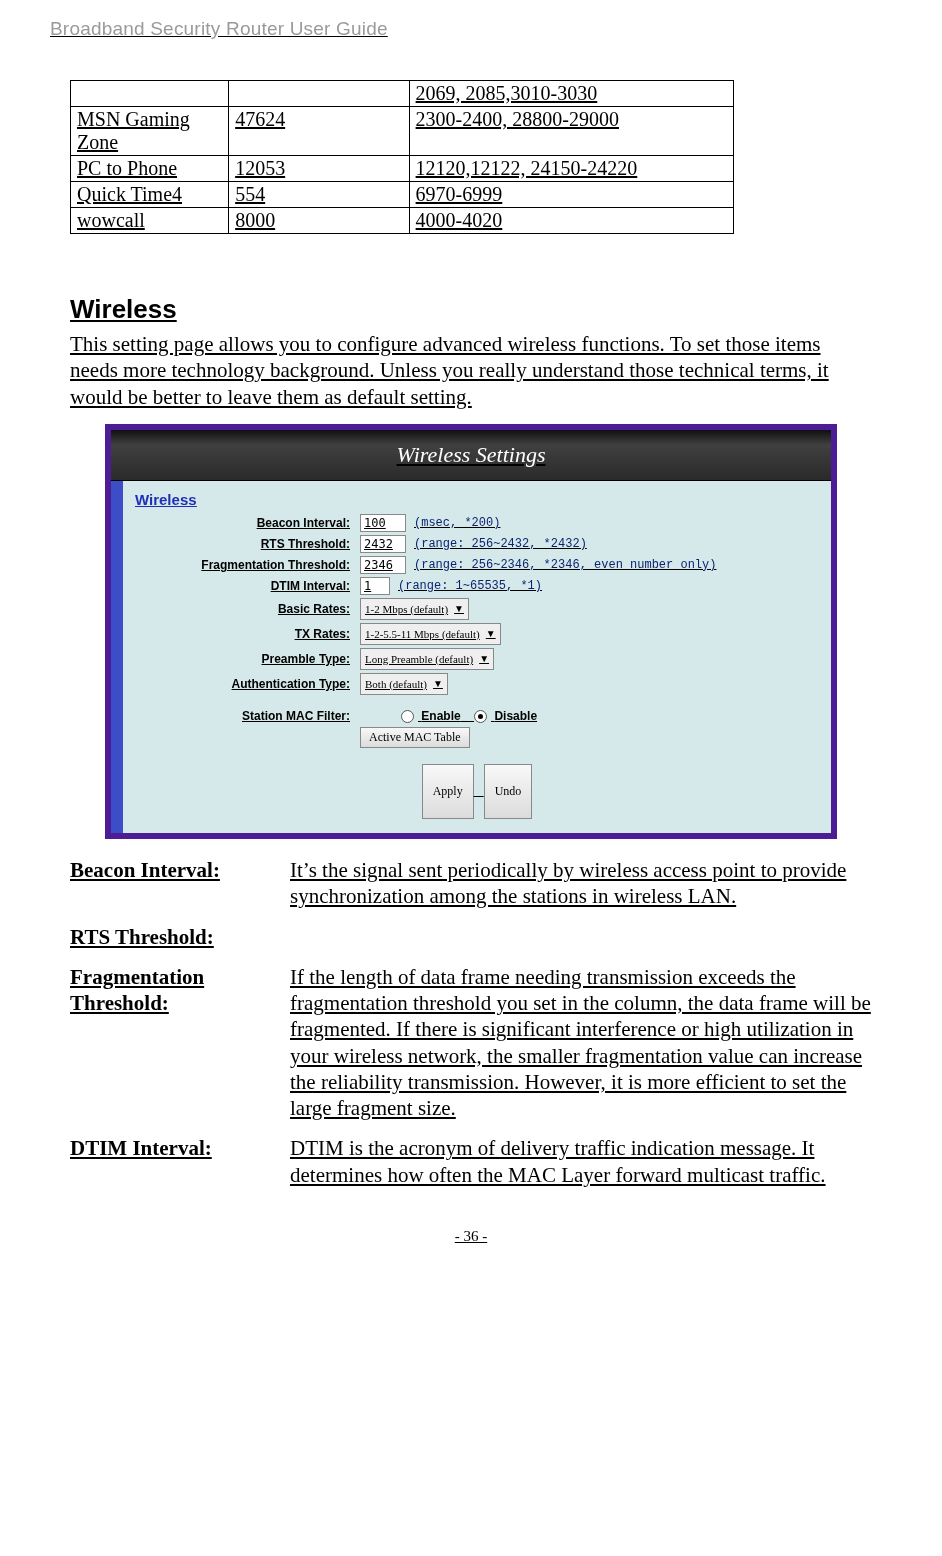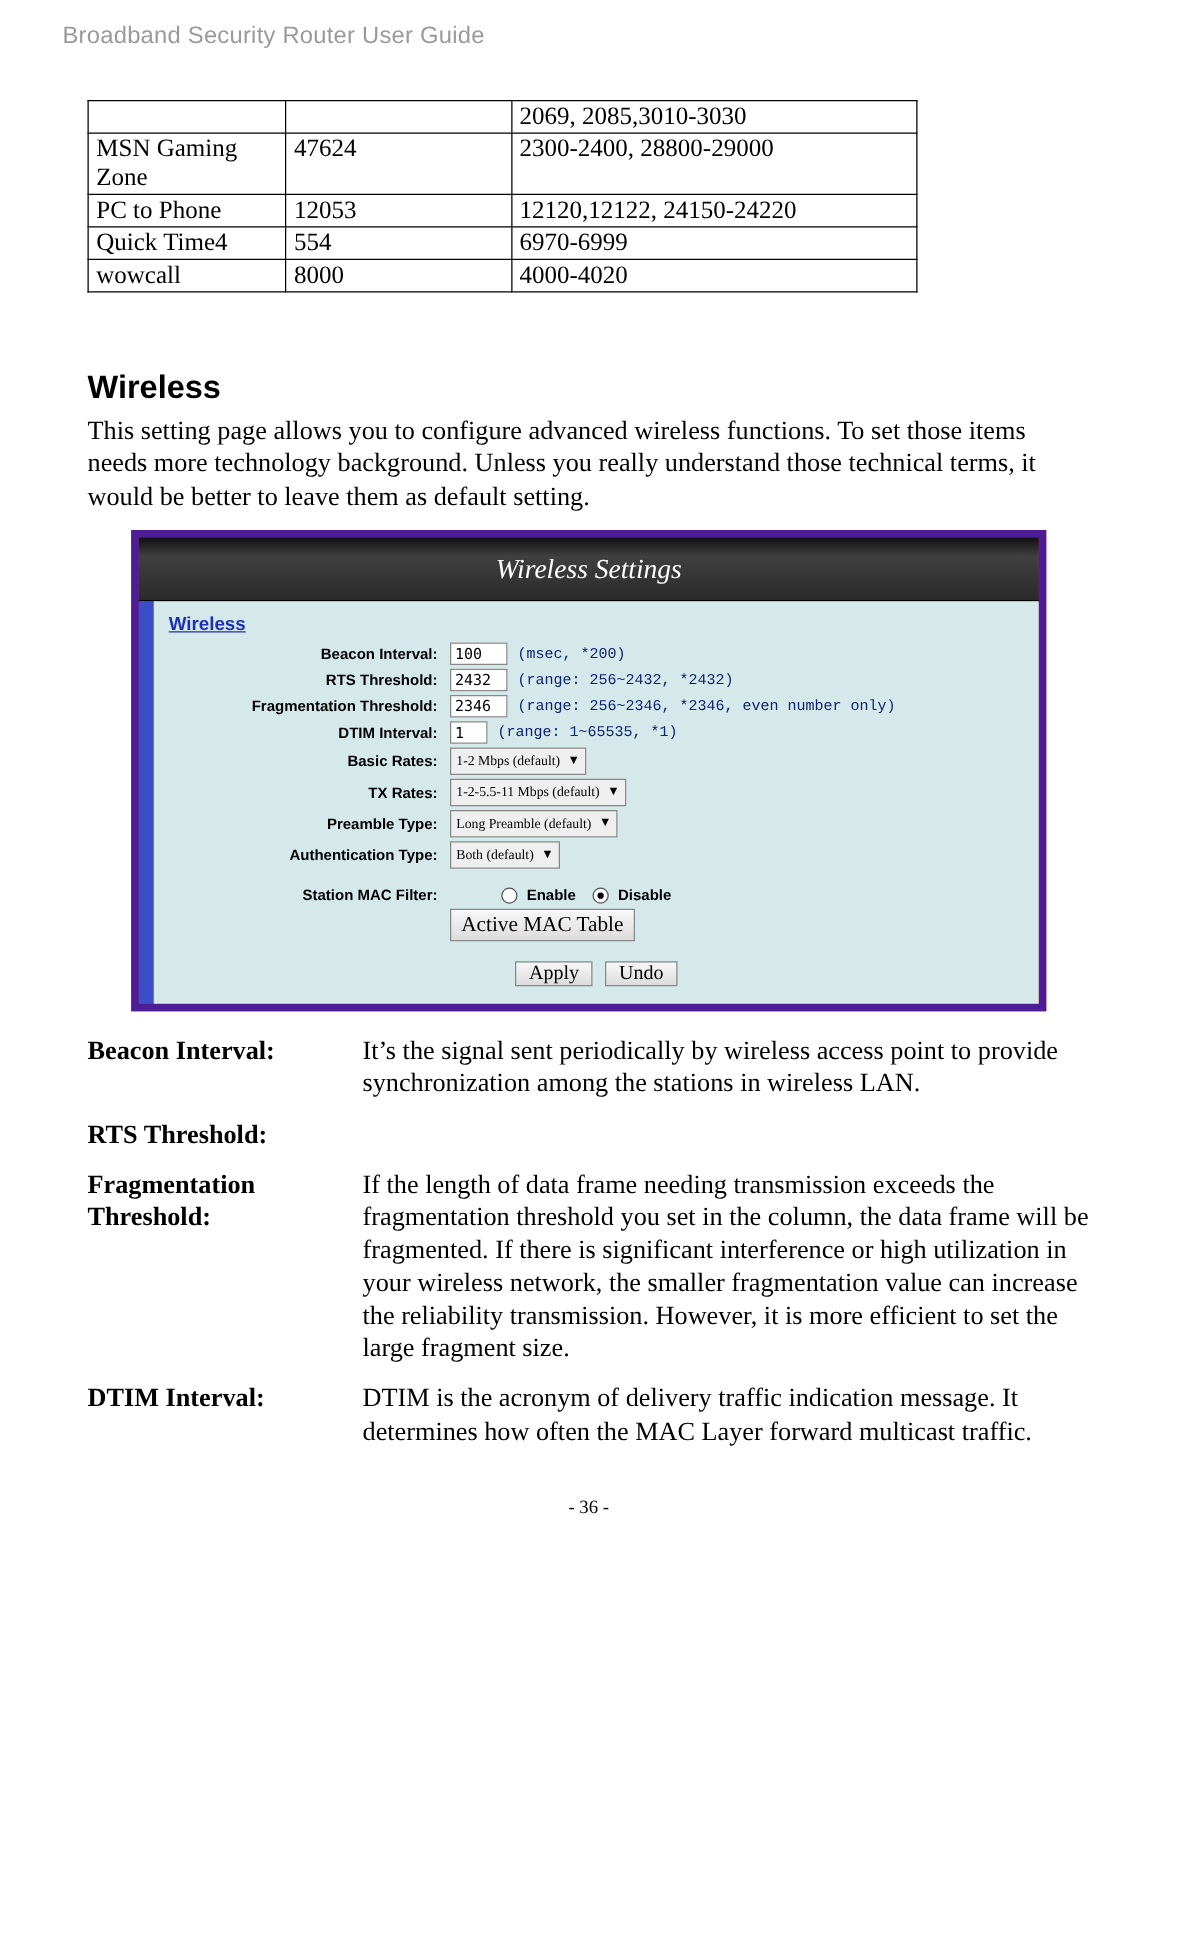--- a/index.html
+++ b/index.html
@@ -6,20 +6,21 @@
     margin: 0;
     padding: 0;
     font-family: "Times New Roman", Times, serif;
     background: #fff;
     color: #000;
     width: 942px;
   }
   .page {
     padding: 18px 50px 30px 50px;
     box-sizing: border-box;
+    text-decoration: underline;
   }
   .header-title {
     color: #9a9a9a;
     font-family: Arial, Helvetica, sans-serif;
     font-size: 19px;
     letter-spacing: 0.2px;
   }
   .content {
     padding-left: 20px;
     padding-right: 20px;
@@ -154,29 +155,29 @@
     position: absolute;
     width: 5px; height: 5px;
     background: #000;
     border-radius: 50%;
     left: 3px; top: 3px;
   }
   .router-btn {
     display: inline-block;
     border: 1px solid #888;
     background: linear-gradient(#f8f8f8, #dcdcdc);
-    font-size: 16px;
-    padding: 0 10px;
+    font-size: 12px;
+    padding: 19px 10px;
     font-family: "Times New Roman", serif;
   }
   .router-btn-small {
     display: inline-block;
     border: 1px solid #888;
     background: linear-gradient(#f8f8f8, #dcdcdc);
-    font-size: 17px;
+    font-size: 12px;
     padding: 2px 8px;
     font-family: "Times New Roman", serif;
     margin-left: 225px;
     margin-top: 4px;
   }
   .router-footer-btns {
     text-align: center;
     margin-top: 16px;
   }
 

